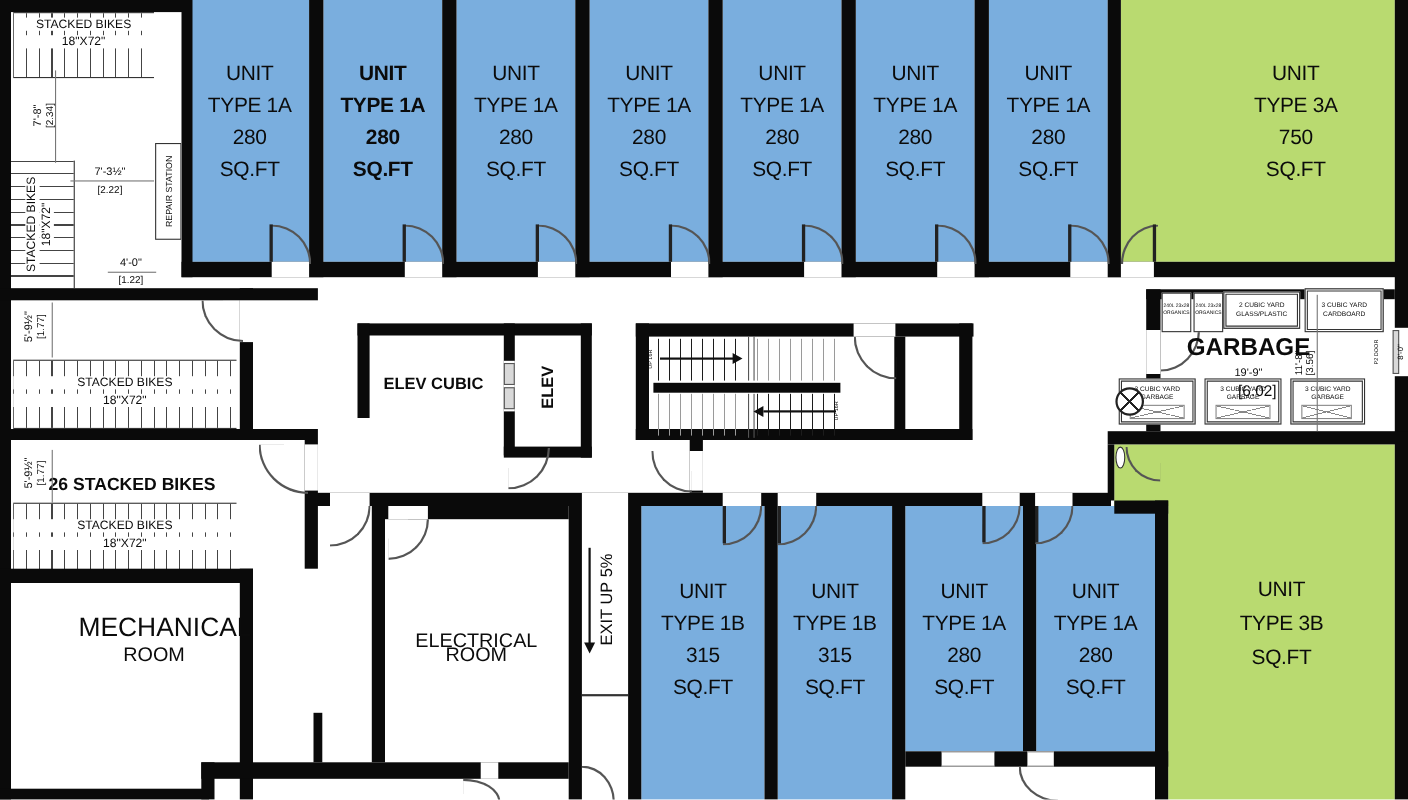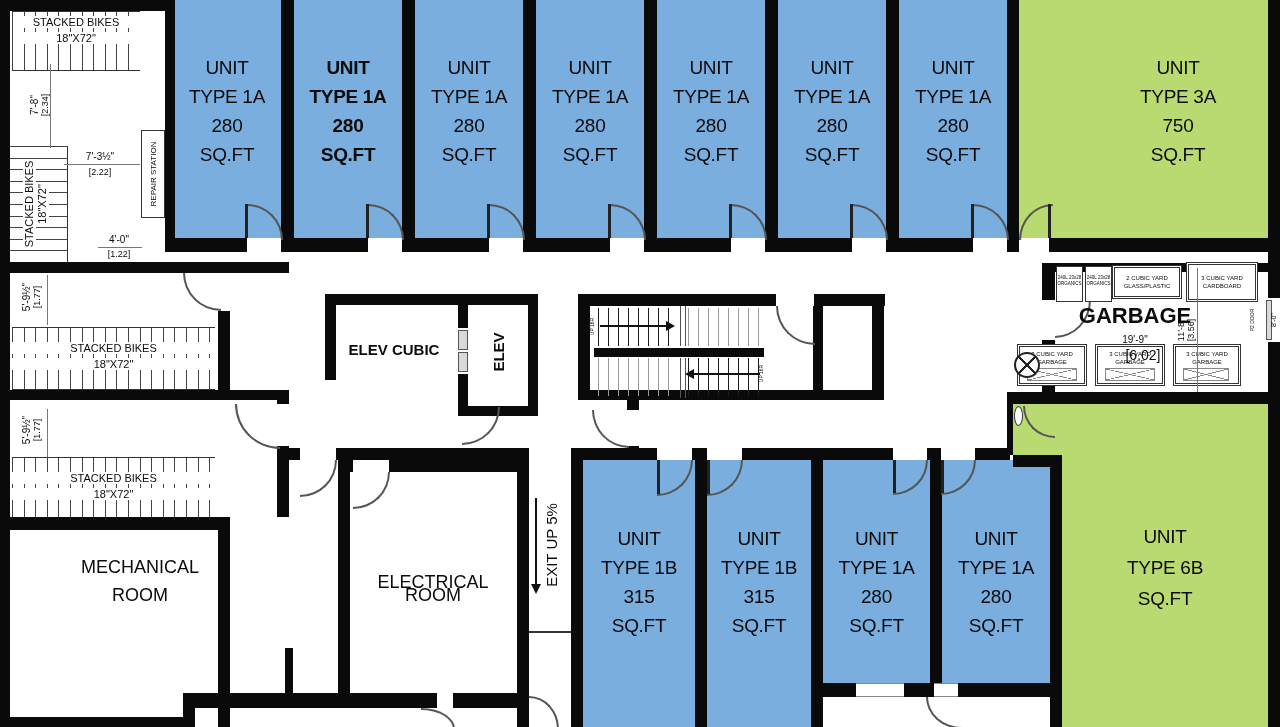--- a/index.html
+++ b/index.html
@@ -302,37 +302,38 @@
       <div>SQ.FT</div>
   </div>
   <div class="ulabel" style="left:942px;top:524px;width:108px">
     <div>UNIT</div>
       <div>TYPE 1A</div>
       <div>280</div>
       <div>SQ.FT</div>
   </div>
   <div class="ulabel" style="left:1062px;top:521px;width:206px;line-height:31px">
     <div>UNIT</div>
-      <div>TYPE 6B</div>
+      <div>TYPE 3B</div>
       <div>SQ.FT</div>
   </div>
 
   <div class="lbl bgw" style="left:14px;top:16px;width:124px;font-size:11px">STACKED BIKES</div>
   <div class="lbl bgw" style="left:14px;top:32px;width:124px;font-size:11px">18"X72"</div>
   <div class="rot" style="left:-20px;top:191px;width:112px;height:26px;font-size:11px;line-height:13px">
     <span class="bgw">STACKED BIKES</span>
     <span class="bgw">18"X72"</span>
   </div>
   <div class="lbl bgw" style="left:12px;top:342px;width:203px;font-size:11px">STACKED BIKES</div>
   <div class="lbl bgw" style="left:12px;top:358px;width:203px;font-size:11px">18"X72"</div>
+  <div class="lbl" style="left:5px;top:432px;width:230px;font-size:16px;font-weight:bold">26 STACKED BIKES</div>
   <div class="lbl bgw" style="left:12px;top:472px;width:203px;font-size:11px">STACKED BIKES</div>
   <div class="lbl bgw" style="left:12px;top:488px;width:203px;font-size:11px">18"X72"</div>
   <div class="lbl" style="left:330px;top:341px;width:128px;font-size:15px;font-weight:bold">ELEV CUBIC</div>
   <div class="rot" style="left:468px;top:343px;width:60px;height:18px;font-size:15px;font-weight:bold">ELEV</div>
-  <div class="lbl" style="left:30px;top:557px;width:220px;font-size:18px">MECHANICAL</div>
+  <div class="lbl" style="left:40px;top:557px;width:220px;font-size:24px">MECHANICAL</div>
   <div class="lbl" style="left:30px;top:585px;width:220px;font-size:18px">ROOM</div>
   <div class="lbl" style="left:333px;top:572px;width:200px;font-size:18px">ELECTRICAL</div>
   <div class="lbl" style="left:333px;top:585px;width:200px;font-size:18px">ROOM</div>
   <div class="lbl" style="left:1060px;top:303px;width:150px;font-size:22px;font-weight:bold">GARBAGE</div>
 
   <i class="dl" style="left:50px;top:64px;width:1px;height:84px"></i>
   <div class="rot" style="left:0px;top:93px;width:80px;height:24px;font-size:10px;line-height:11px">
     <span>7'-8"</span>
     <span style="font-size:9px">[2.34]</span>
   </div>

